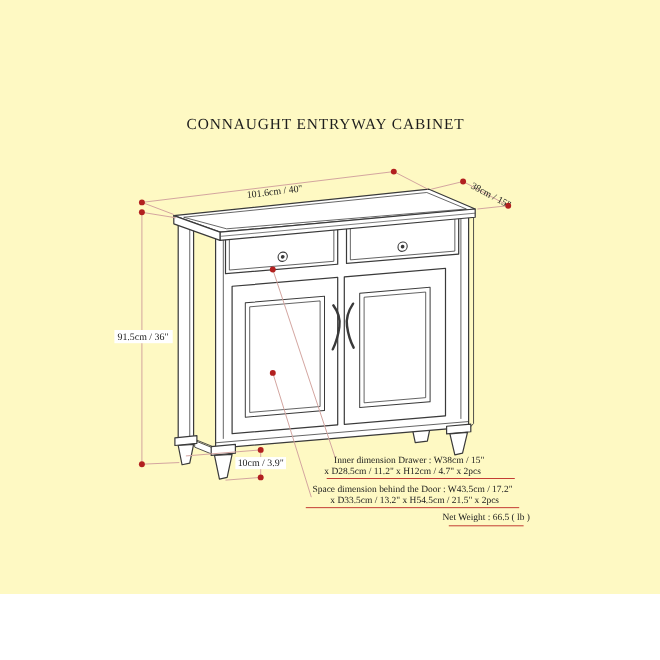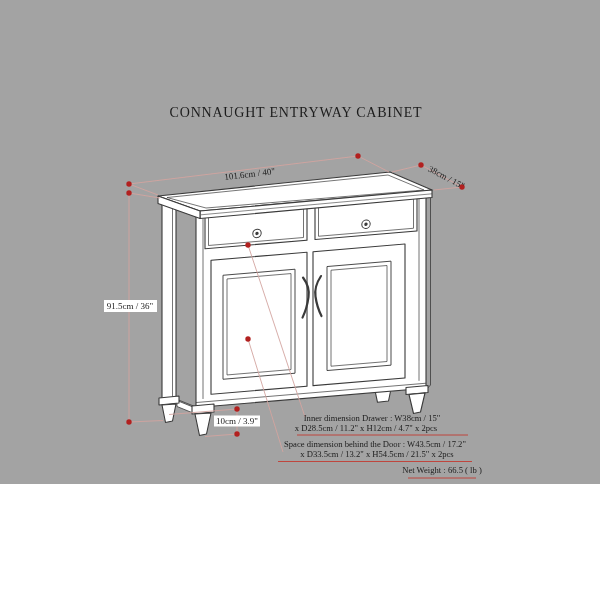--- a/index.html
+++ b/index.html
@@ -1,16 +1,16 @@
 <!DOCTYPE html>
 <html><head>
 <meta charset="utf-8">
 <style>
   html,body{margin:0;padding:0;background:#ffffff;}
-  .stage{position:relative;width:600px;height:484px;background:#a3a3a3;overflow:hidden;
+  .stage{position:relative;width:600px;height:540px;background:#fef9c3;overflow:hidden;
          font-family:"Liberation Serif","DejaVu Serif",serif;}
   svg text{font-family:"Liberation Serif","DejaVu Serif",serif;}
   .title-text{font-size:14px;letter-spacing:.8px;}
   .dim-text{font-size:9px;}
   .note-text{font-size:8.6px;}
 </style>
 </head>
 <body>
 
 <div class="stage">

